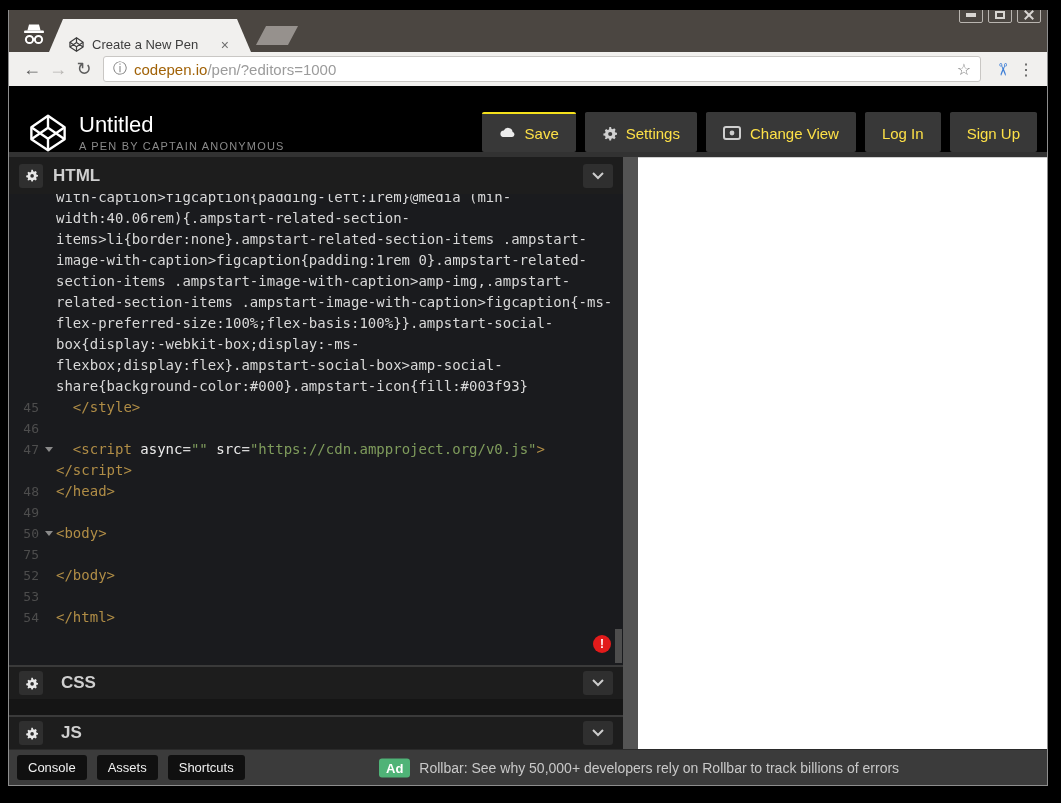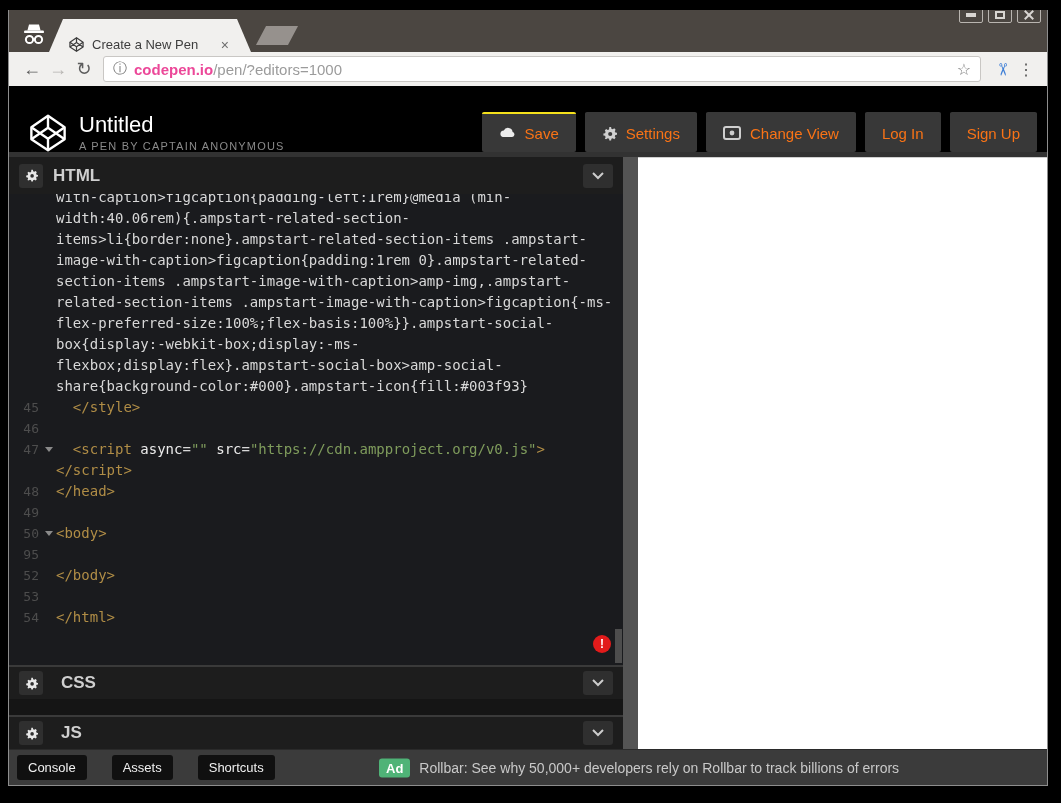--- a/index.html
+++ b/index.html
@@ -31,33 +31,33 @@
   .wbtn .sq{position:absolute;left:6px;top:6px;width:10px;height:8px;border:2px solid #d9d6d2}
   .wbtn .x1,.wbtn .x2{position:absolute;left:5px;top:9px;width:12px;height:2px;background:#d9d6d2}
   .wbtn .x1{transform:rotate(45deg)} .wbtn .x2{transform:rotate(-45deg)}
   
   .toolbar{height:34px;background:var(--toolbar);display:flex;align-items:center;padding:0 10px;flex:none}
   .navic{font-size:18px;line-height:1;width:26px;text-align:center;color:#5d5d5d}
   .navic.disabled{color:#b7b5b2}
   .urlbox{flex:1;height:26px;background:#fff;border:1px solid #c9c7c4;border-radius:3px;margin:0 8px 0 6px;
     display:flex;align-items:center;padding:0 9px;font-size:15px;min-width:0}
   .info-ic{color:#757575;font-size:14px;margin-right:7px}
-  .url-host{color:#ec4899;font-weight:bold}
+  .url-host{color:#a16207;font-weight:normal}
   .url-path{color:#9b9b9b}
   .url-star{margin-left:auto;color:#7a7a7a;font-size:16px}
   .ext-scissors{color:#3f7fd6;font-size:17px;width:26px;text-align:center;display:inline-block;transform:rotate(90deg)}
   .menu-dots{color:#555;font-size:16px;width:22px;text-align:center;letter-spacing:0}
   
   .cphead{height:66px;background:var(--cp-black);display:flex;align-items:flex-end;padding:0 10px 0 20px;flex:none}
   .cp-logo{flex:none}
   .titleblock{margin-left:12px}
   .pen-title{color:#fff;font-size:22px;line-height:1.1}
   .pen-byline{color:#8a8a8a;font-size:11px;letter-spacing:1.2px;margin-top:3px}
   .hbtns{margin-left:auto;display:flex;gap:9px}
-  .btn{background:var(--btn);border-top:2px solid var(--btn);color:#f97316;height:40px;padding:0 17px;
+  .btn{background:var(--btn);border-top:2px solid var(--btn);color:#fde047;height:40px;padding:0 17px;
     display:flex;align-items:center;gap:9px;font-size:15px;border-radius:2px;cursor:pointer;white-space:nowrap}
   .btn-save{border-top-color:var(--yellow)}
   
   .main{flex:1;display:flex;border-top:5px solid #323232;min-height:0}
   .editors{width:614px;background:var(--colbg);display:flex;flex-direction:column;flex:none;min-height:0}
   .panel-html{flex:1;display:flex;flex-direction:column;background:var(--panel);min-height:0}
   .phead{height:37px;display:flex;align-items:center;padding:0 10px;gap:10px;flex:none;background:var(--panel)}
   .gearbtn{width:24px;height:24px;background:#2f2f2f;border-radius:3px;display:flex;align-items:center;justify-content:center}
   .plabel{color:#cfcfcf;font-size:17px;font-weight:bold}
   .chevbtn{margin-left:auto;width:30px;height:24px;background:#2f2f2f;border-radius:3px;display:flex;align-items:center;justify-content:center}
@@ -71,21 +71,21 @@
   .tk-p{color:var(--plain)} .tk-t{color:var(--tag)} .tk-a{color:var(--attr);font-weight:normal} .tk-s{color:var(--string)}
   .errbadge{position:absolute;right:12px;bottom:12px;width:18px;height:18px;border-radius:50%;
     background:var(--error);color:#fff;font-size:12px;font-weight:bold;display:flex;align-items:center;justify-content:center}
   .vthumb{position:absolute;right:1px;top:435px;width:7px;height:34px;background:#4d4d4d}
   .collapsed{height:34px;background:var(--panel);border-top:2px solid #3a3a3a;flex:none;display:flex;align-items:center;padding:0 10px;gap:18px}
   .panel-js{margin-top:16px}
   .divider{width:15px;background:#545454;flex:none;cursor:col-resize}
   .preview{flex:1;background:#fff;border-top:1px solid #cfcfcf}
   
   .footer{height:36px;background:var(--footer);border-top:1px solid #2a2a2a;display:flex;align-items:center;
-    padding:0 8px;gap:25px;flex:none;position:relative}
+    padding:0 8px;gap:10px;flex:none;position:relative}
   .fbtn{background:#101010;color:#f0f0f0;font-size:13px;padding:5px 11px;border-radius:3px;cursor:pointer}
   .adwrap{position:absolute;left:370px;top:50%;transform:translateY(-50%);display:flex;align-items:center;gap:9px;cursor:pointer}
   .adbadge{background:var(--adgreen);color:#fff;font-size:13px;font-weight:bold;padding:2px 7px;border-radius:3px}
   .adtext{color:#c9c9c9;font-size:14px;white-space:nowrap}
   svg{display:block}
 </style>
 </head>
 <body>
 
 <div class="window">
@@ -214,21 +214,21 @@
               <div class="cl"><span class="ln"></span><span class="fd"></span><span class="src"><span class="tk-p">box{display:-webkit-box;display:-ms-</span></span></div>
               <div class="cl"><span class="ln"></span><span class="fd"></span><span class="src"><span class="tk-p">flexbox;display:flex}.ampstart-social-box&gt;amp-social-</span></span></div>
               <div class="cl"><span class="ln"></span><span class="fd"></span><span class="src"><span class="tk-p">share{background-color:#000}.ampstart-icon{fill:#003f93}</span></span></div>
               <div class="cl"><span class="ln">45</span><span class="fd"></span><span class="src"><span class="tk-p">  </span><span class="tk-t">&lt;/style&gt;</span></span></div>
               <div class="cl"><span class="ln">46</span><span class="fd"></span><span class="src"></span></div>
               <div class="cl"><span class="ln">47</span><span class="fd has-fold"></span><span class="src"><span class="tk-p">  </span><span class="tk-t">&lt;script</span><span class="tk-p"> </span><span class="tk-a">async</span><span class="tk-p">=</span><span class="tk-s">""</span><span class="tk-p"> </span><span class="tk-a">src</span><span class="tk-p">=</span><span class="tk-s">"https://cdn.ampproject.org/v0.js"</span><span class="tk-t">&gt;</span></span></div>
               <div class="cl"><span class="ln"></span><span class="fd"></span><span class="src"><span class="tk-t">&lt;/script&gt;</span></span></div>
               <div class="cl"><span class="ln">48</span><span class="fd"></span><span class="src"><span class="tk-t">&lt;/head&gt;</span></span></div>
               <div class="cl"><span class="ln">49</span><span class="fd"></span><span class="src"></span></div>
               <div class="cl"><span class="ln">50</span><span class="fd has-fold"></span><span class="src"><span class="tk-t">&lt;body&gt;</span></span></div>
-              <div class="cl"><span class="ln">95</span><span class="fd"></span><span class="src"></span></div>
+              <div class="cl"><span class="ln">75</span><span class="fd"></span><span class="src"></span></div>
               <div class="cl"><span class="ln">52</span><span class="fd"></span><span class="src"><span class="tk-t">&lt;/body&gt;</span></span></div>
               <div class="cl"><span class="ln">53</span><span class="fd"></span><span class="src"></span></div>
               <div class="cl"><span class="ln">54</span><span class="fd"></span><span class="src"><span class="tk-t">&lt;/html&gt;</span></span></div>
             </div>
           <div class="errbadge">!</div>
           <div class="vthumb"></div>
         </div>
       </div>
 
       <div class="collapsed">

